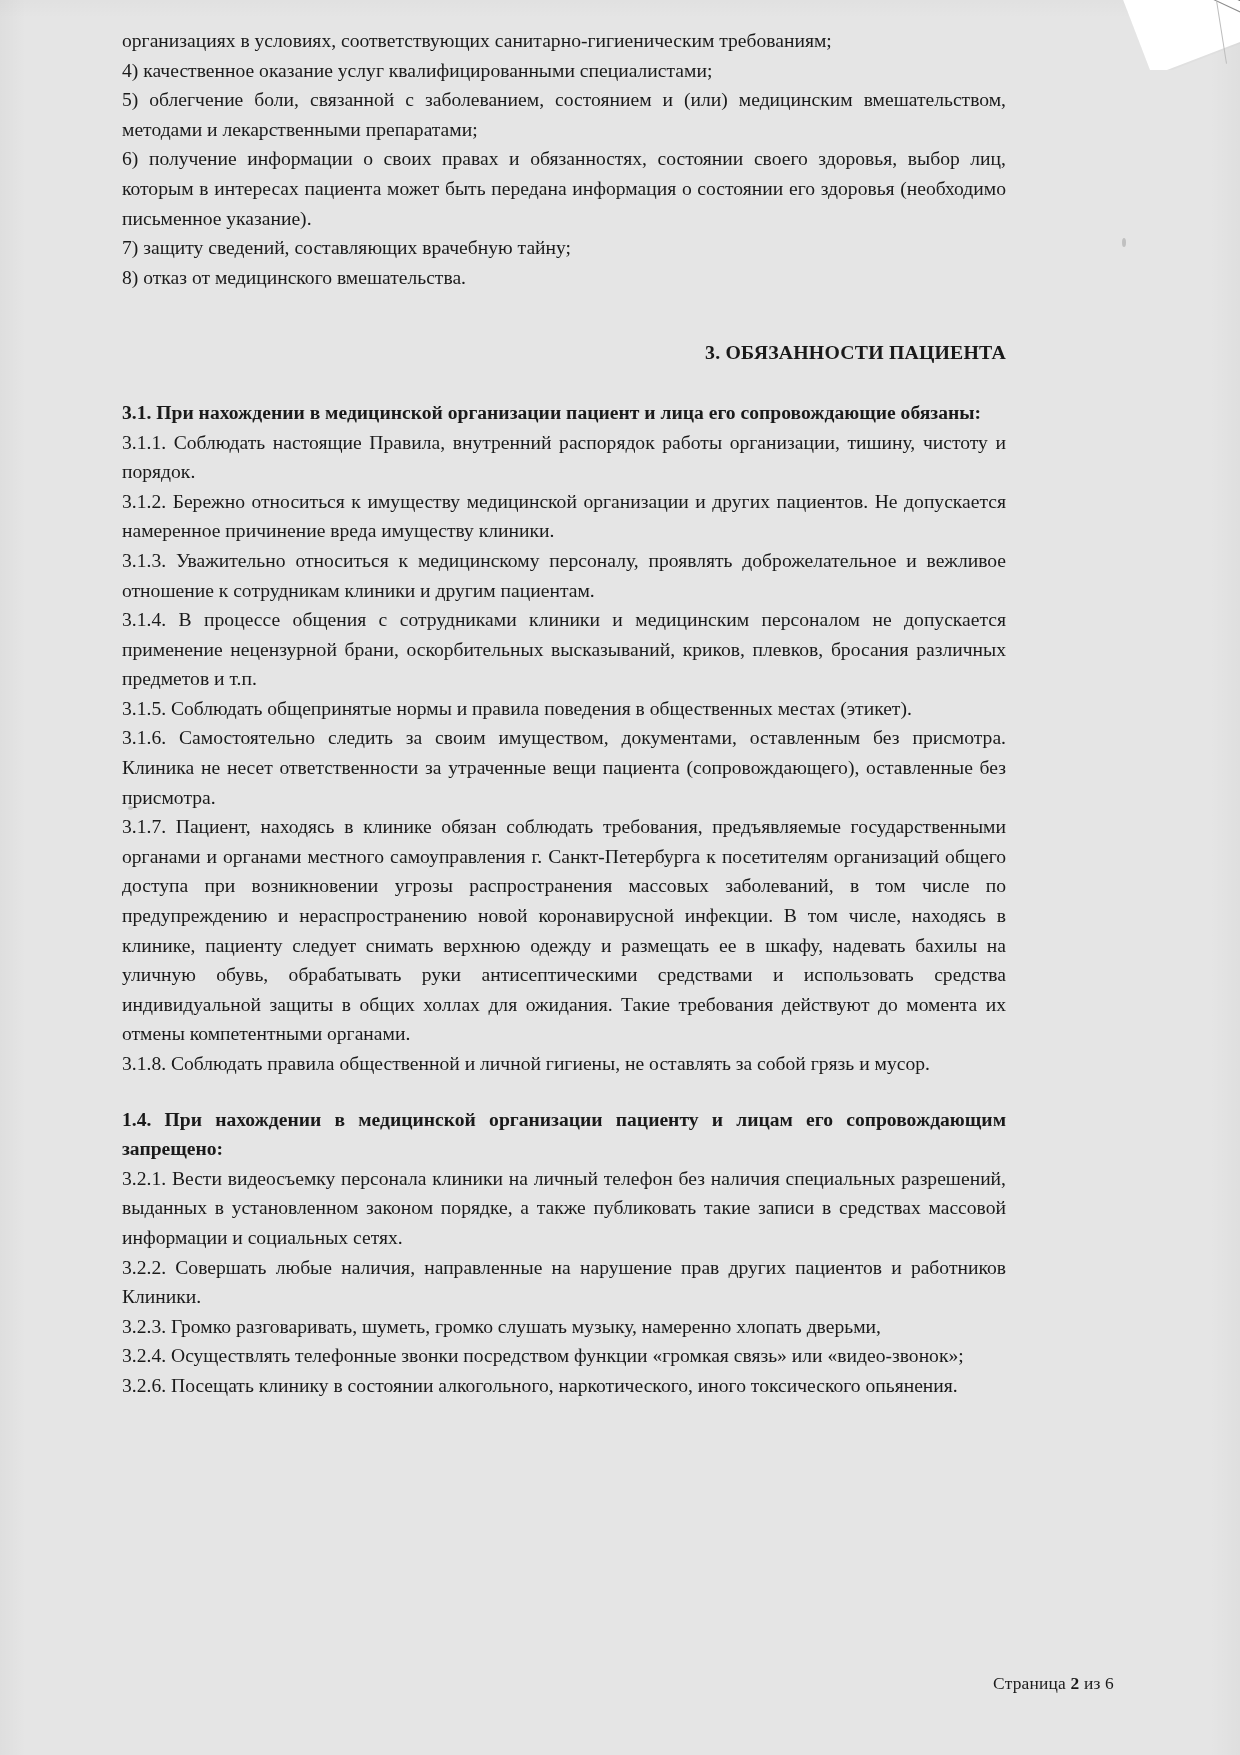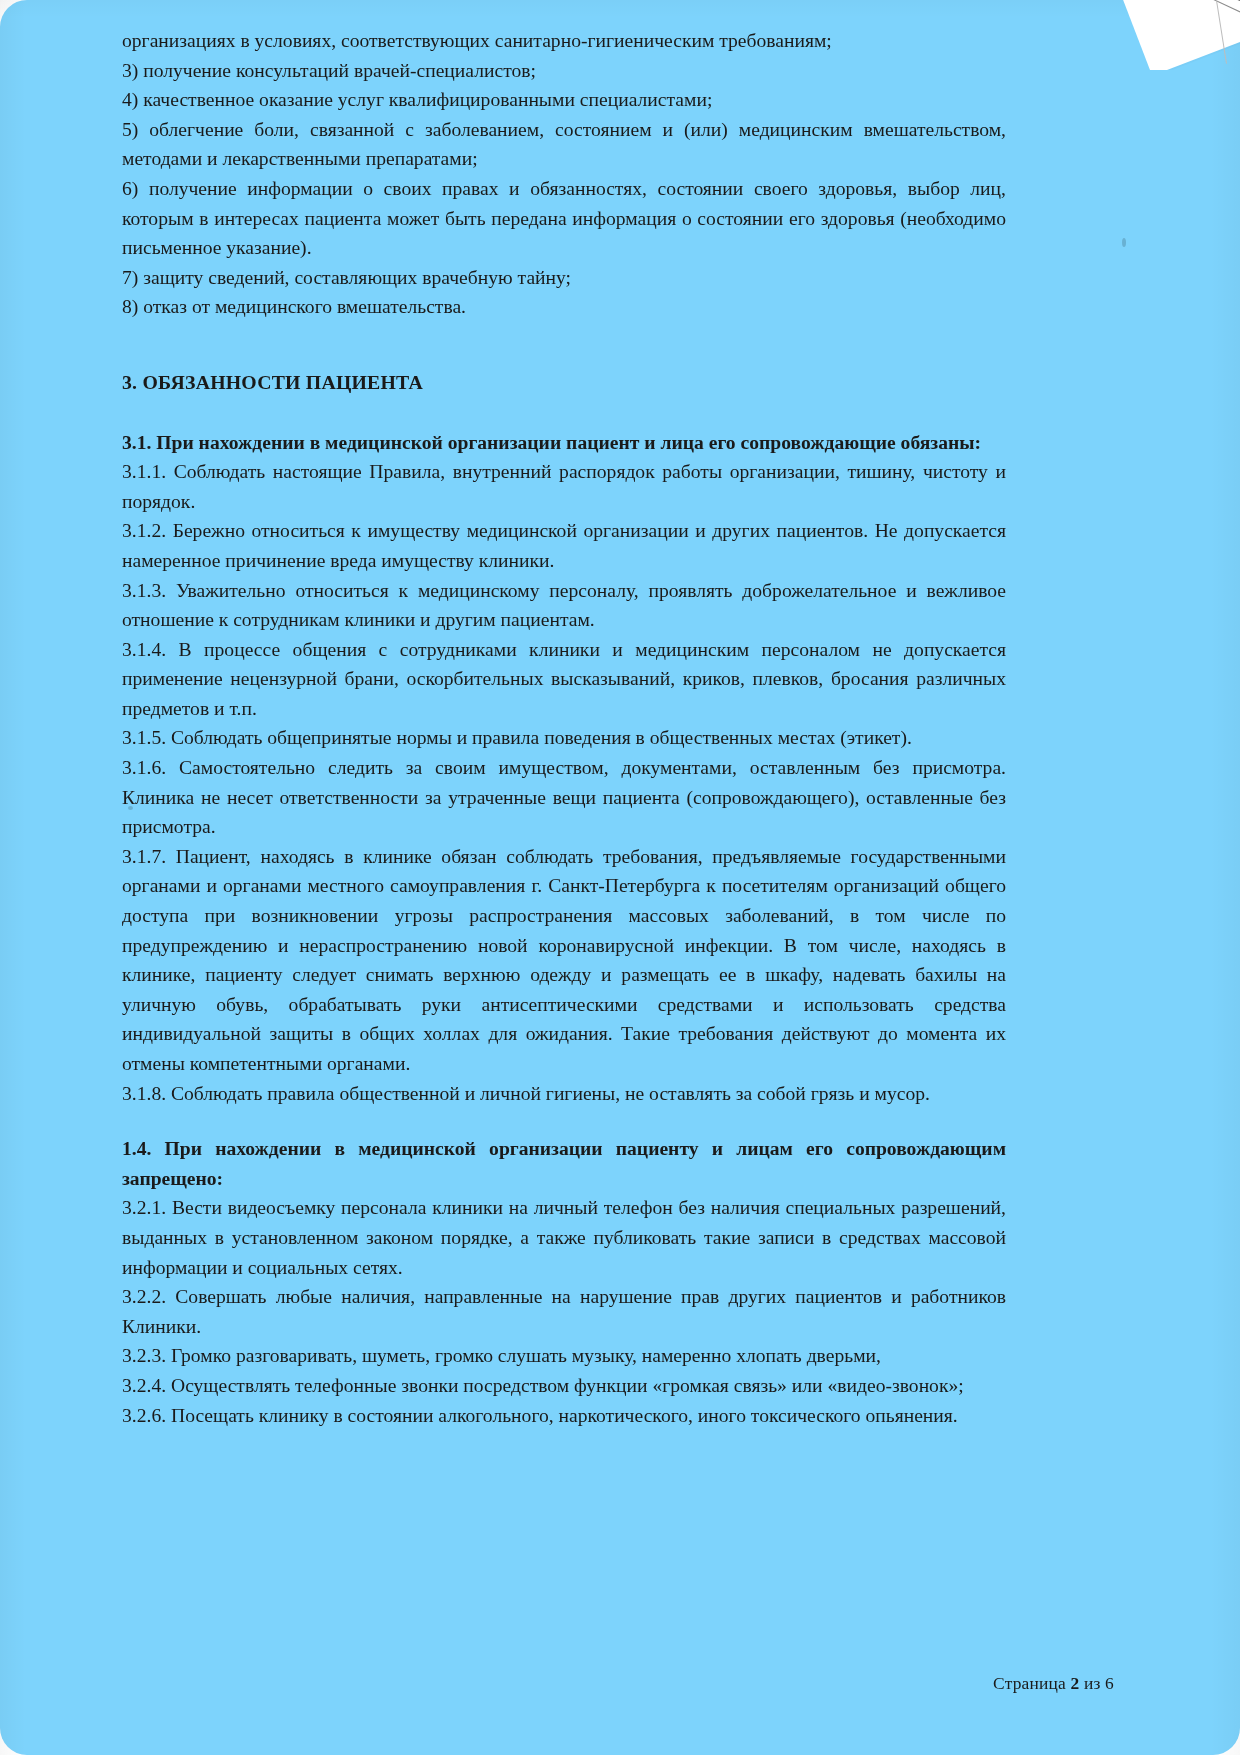--- a/index.html
+++ b/index.html
@@ -11,22 +11,21 @@
     width: 1240px;
     height: 1755px;
     position: relative;
     font-family: "Liberation Serif", serif;
     color: #1a1a1a;
     overflow: hidden;
   }
   .page {
     position: absolute;
     inset: 0;
-    background: #7dd3fc;
-    border-radius: 27px;
+    background: #e5e5e5;
   }
   
   .scan-tint {
     position: absolute;
     inset: 0;
     background:
       linear-gradient(to right, rgba(0,0,0,0.030) 0px, rgba(0,0,0,0.0) 26px),
       linear-gradient(to left, rgba(0,0,0,0.028) 0px, rgba(0,0,0,0.0) 30px),
       linear-gradient(to bottom, rgba(0,0,0,0.020) 0px, rgba(0,0,0,0.0) 18px);
     pointer-events: none;
@@ -90,21 +89,21 @@
   p {
     margin: 0;
     font-size: 19.6px;
     line-height: 29.6px;
     text-align: justify;
     text-justify: inter-word;
     hyphens: none;
   }
   p.nojust { text-align: left; }
   .heading {
-    text-align: left;
+    text-align: right;
     font-weight: bold;
     font-size: 19.8px;
     letter-spacing: 0.2px;
     margin-top: 46px;
     margin-bottom: 30px;
   }
   .bold-lead {
     font-weight: bold;
   }
   .gap-md { height: 26px; }
@@ -136,21 +135,20 @@
     <div class="edge2"></div>
     <div class="edge3"></div>
   </div>
 
   <div class="speck" style="left:1122px; top:238px; width:4px; height:9px;"></div>
   <div class="speck" style="left:128px; top:806px; width:5px; height:4px;"></div>
 
   <div class="content">
 
     <p>организациях в условиях, соответствующих санитарно-гигиеническим требованиям;</p>
-    <p class="nojust">3) получение консультаций врачей-специалистов;</p>
     <p class="nojust">4) качественное оказание услуг квалифицированными специалистами;</p>
     <p>5) облегчение боли, связанной с заболеванием, состоянием и (или) медицинским вмешательством, методами и лекарственными препаратами;</p>
     <p>6) получение информации о своих правах и обязанностях, состоянии своего здоровья, выбор лиц, которым в интересах пациента может быть передана информация о состоянии его здоровья (необходимо письменное указание).</p>
     <p class="nojust">7) защиту сведений, составляющих врачебную тайну;</p>
     <p class="nojust">8) отказ от медицинского вмешательства.</p>
 
     <p class="heading">3. ОБЯЗАННОСТИ ПАЦИЕНТА</p>
 
     <p class="bold-lead">3.1. При нахождении в медицинской организации пациент и лица его сопровождающие обязаны:</p>
     <p>3.1.1. Соблюдать настоящие Правила, внутренний распорядок работы организации, тишину, чистоту и порядок.</p>

